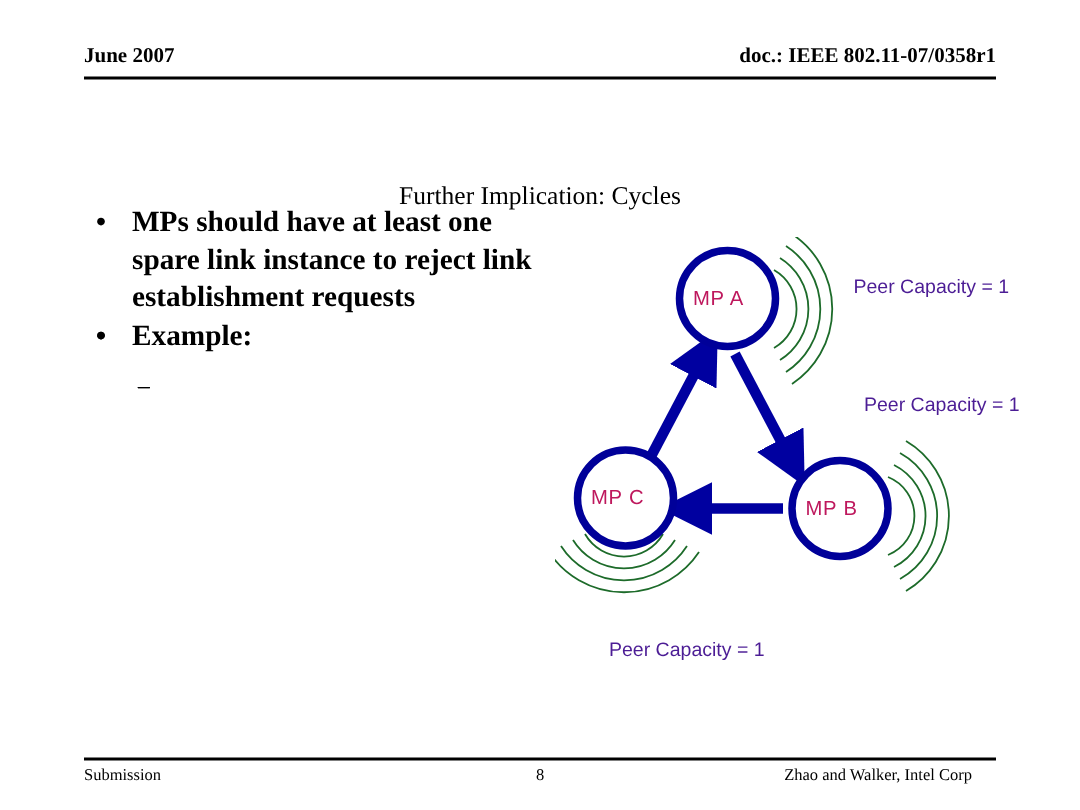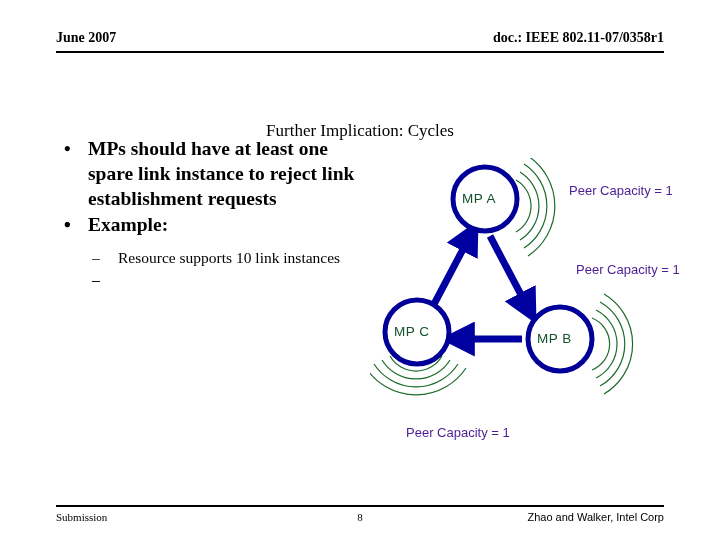--- a/index.html
+++ b/index.html
@@ -113,21 +113,21 @@
     width: 350px;
     height: 295px;
   }
   #diagram svg {
     display: block;
   }
   .node-label {
     position: absolute;
     font-family: "Liberation Sans", "DejaVu Sans", sans-serif;
     font-size: 13.5px;
-    color: #14532d;
+    color: #be185d;
     white-space: nowrap;
     letter-spacing: 0.5px;
   }
   .cap-label {
     position: absolute;
     font-family: "Liberation Sans", "DejaVu Sans", sans-serif;
     font-size: 13px;
     color: #4c1d95;
     white-space: nowrap;
   }
@@ -158,24 +158,24 @@
     position: absolute;
     left: 0;
     right: 0;
     top: 6px;
     text-align: center;
     font-size: 11px;
     font-family: "Liberation Serif", "DejaVu Serif", serif;
   }
   #slide-footer .ftr-right {
     position: absolute;
-    right: 0;
+    right: 16px;
     top: 6px;
     font-size: 11px;
-    font-family: Liberation Sans, sans-serif;
+    font-family: Liberation Serif, serif;
   }
 </style>
 </head>
 <body>
 
 <div id="slide-header">
   <div class="hdr-left">June 2007</div>
   <div class="hdr-right">doc.: IEEE 802.11-07/0358r1</div>
   <div class="hdr-rule"></div>
 </div>
@@ -194,21 +194,20 @@
   </div>
 
   <div class="bullet-l1">
     <span class="mark">•</span>
     <span>Example:</span>
   </div>
 
   <div id="sublist">
     <div class="bullet-l2">
       <span class="mark">–</span>
-      <span>Resource supports 10 link instances</span>
     </div>
     <div class="bullet-l2">
       <span class="mark">–</span>
     </div>
     <div class="bullet-l2">
       <span class="mark">–</span>
     </div>
   </div>
 
 </div>

